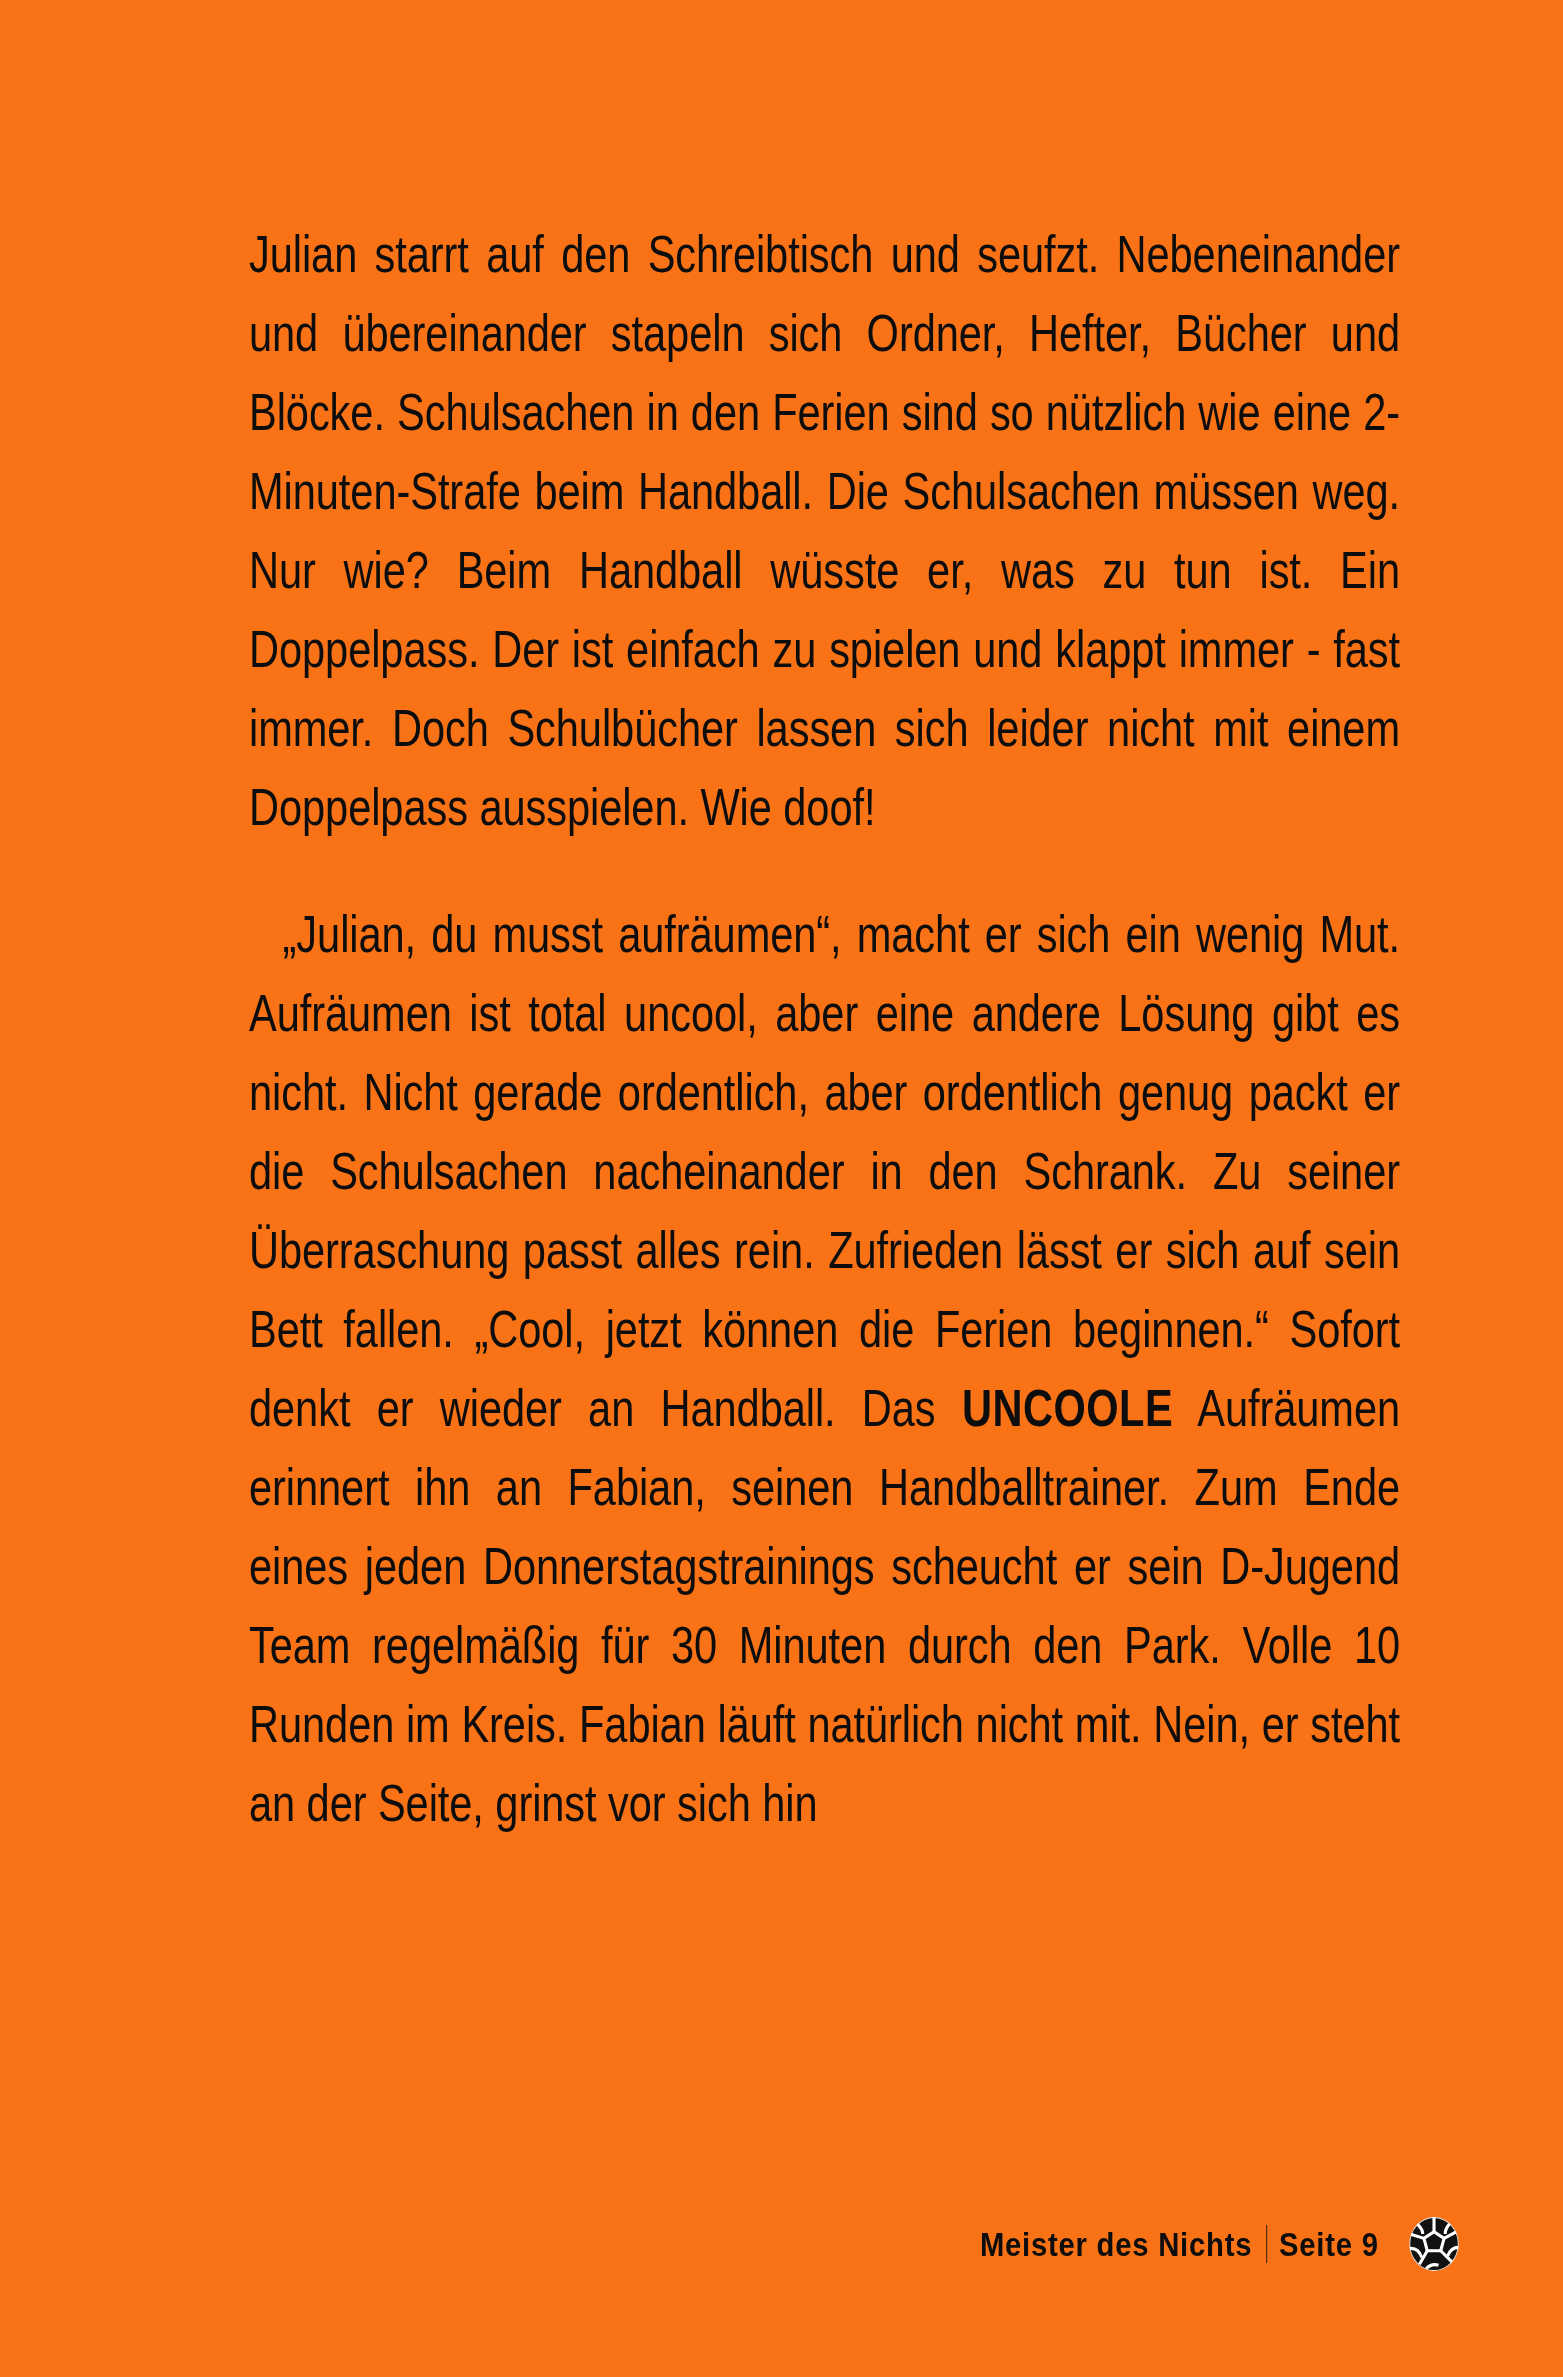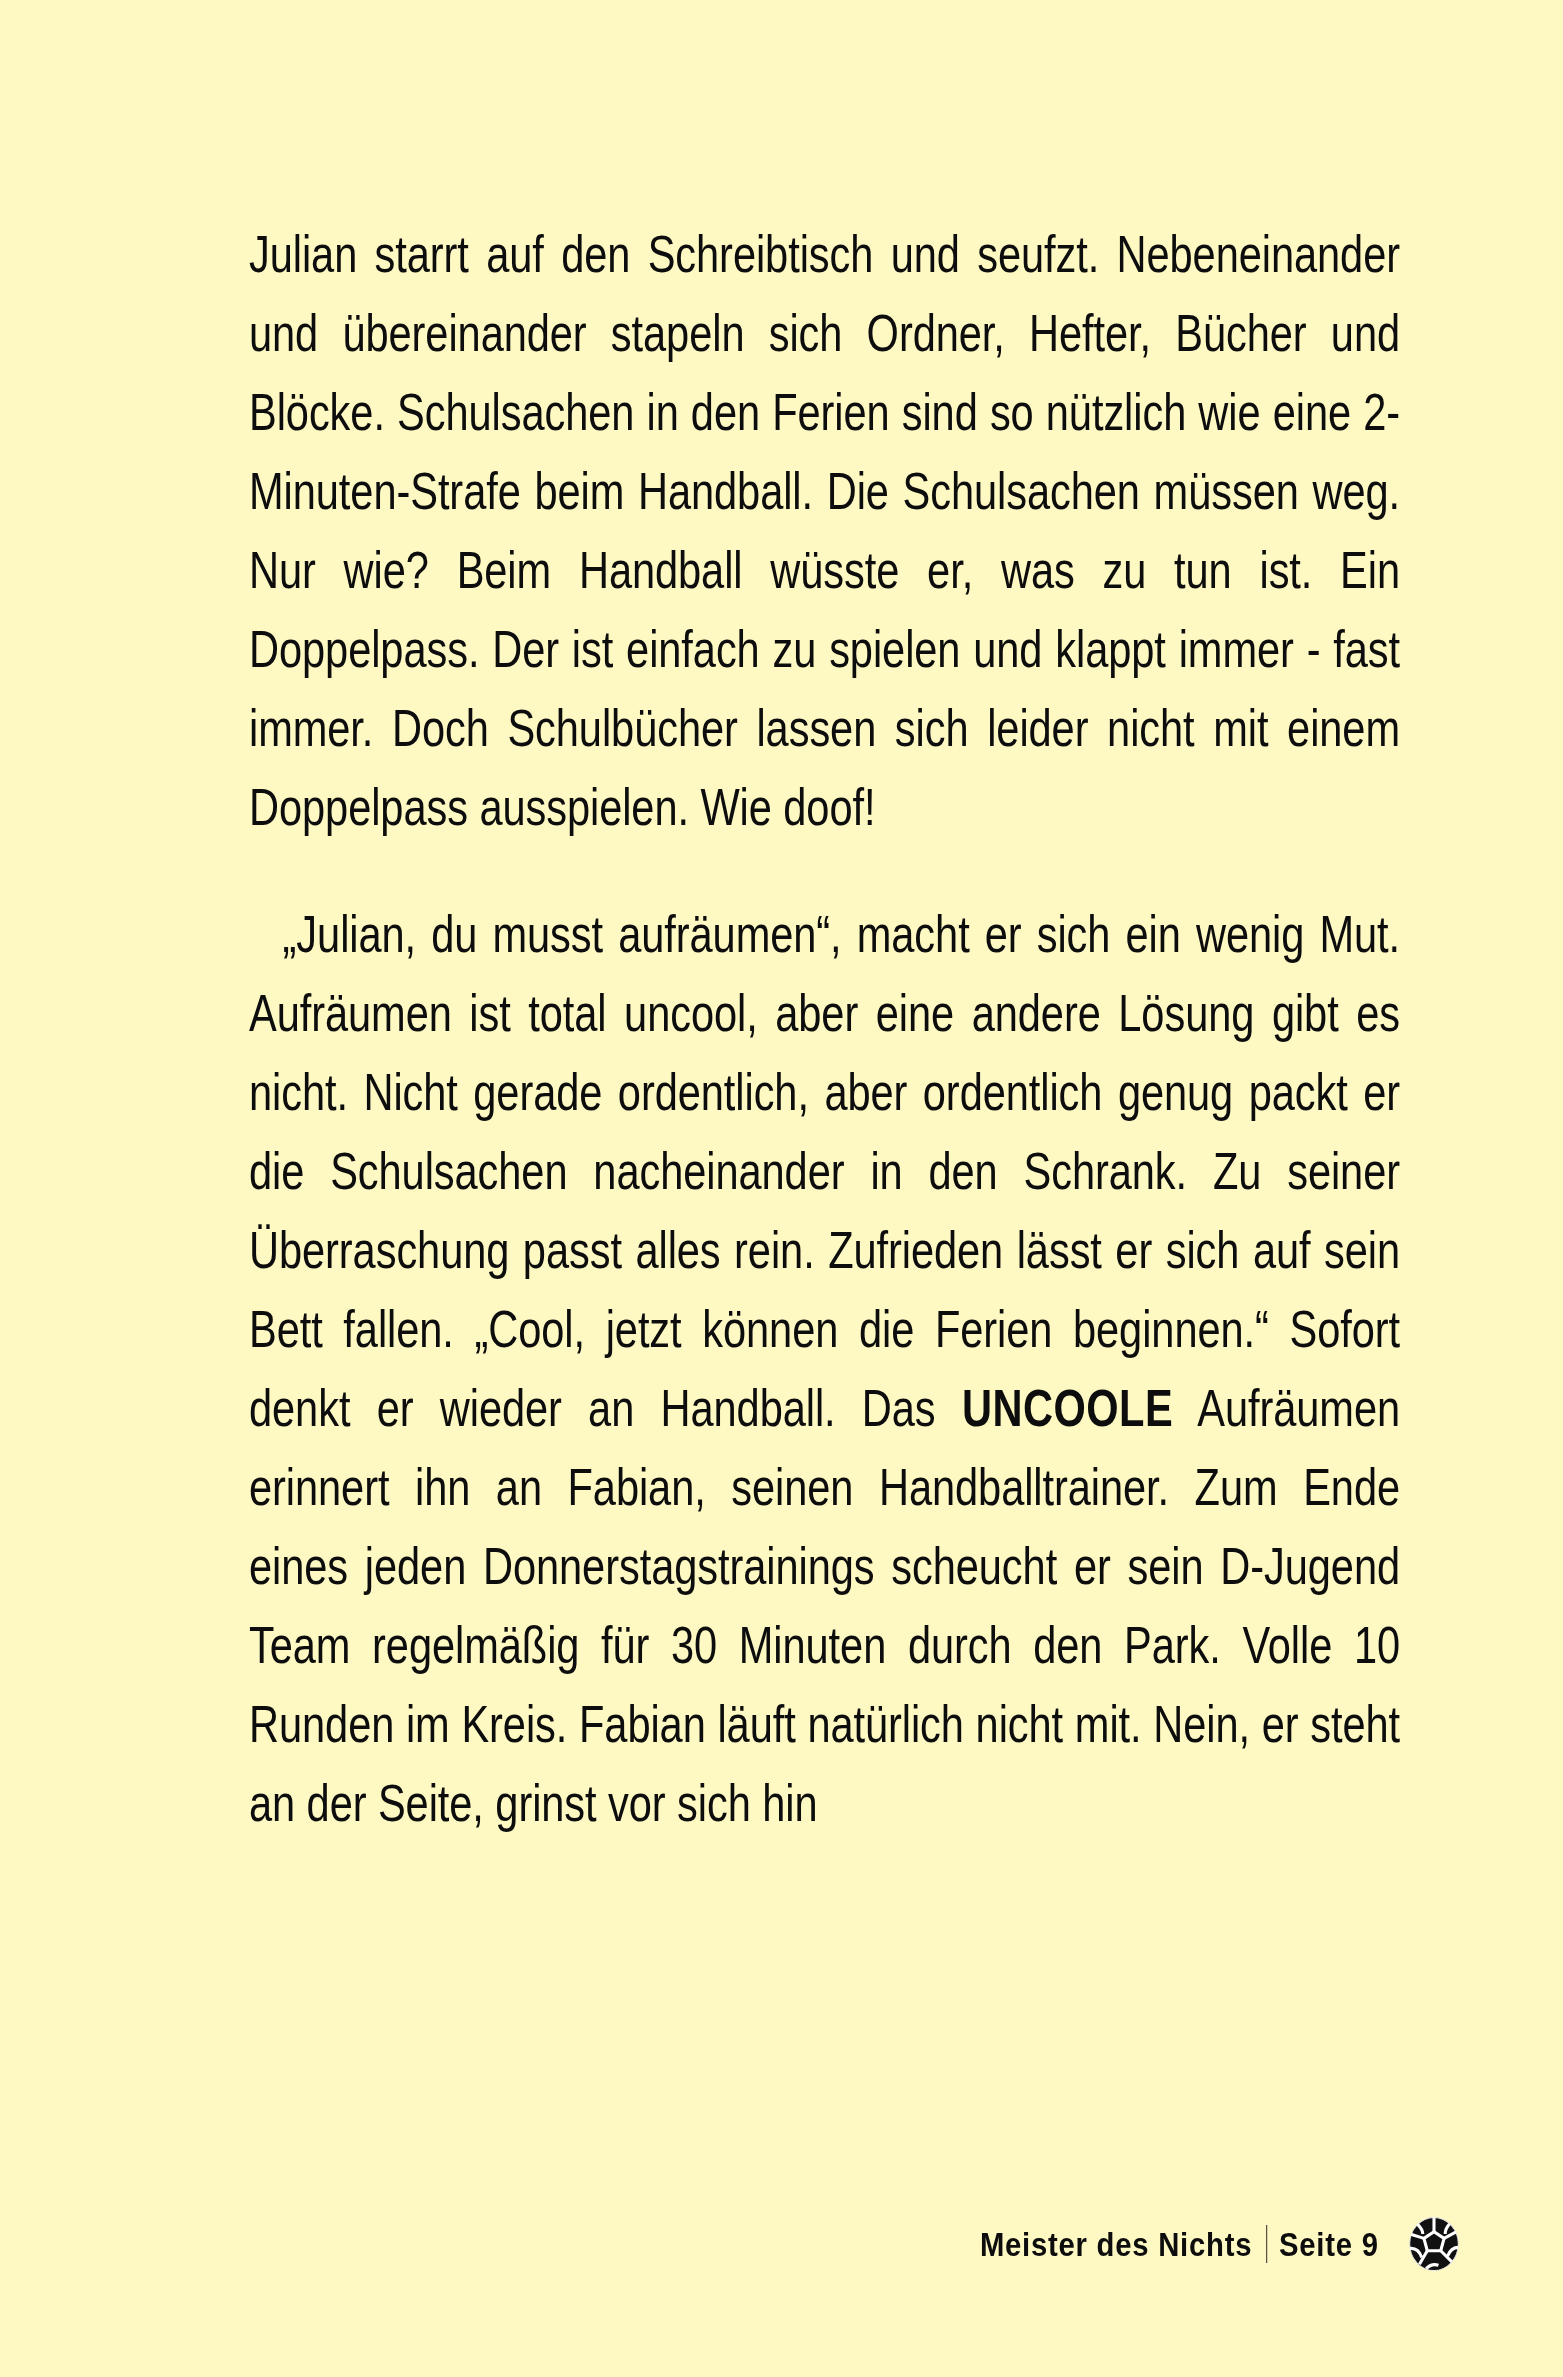--- a/index.html
+++ b/index.html
@@ -12,21 +12,21 @@
     height: 2377px;
     position: relative;
     font-family: "Liberation Sans", "DejaVu Sans", sans-serif;
     color: #0d0d0d;
     overflow: hidden;
   }
 
   .page {
     position: absolute;
     inset: 0;
-    background: #fef9c3;
+    background: #f97316;
   }
 
   .text-block {
     position: absolute;
     left: 249px;
     top: 215px;
     width: 1151px;
   }
 
   .para {

